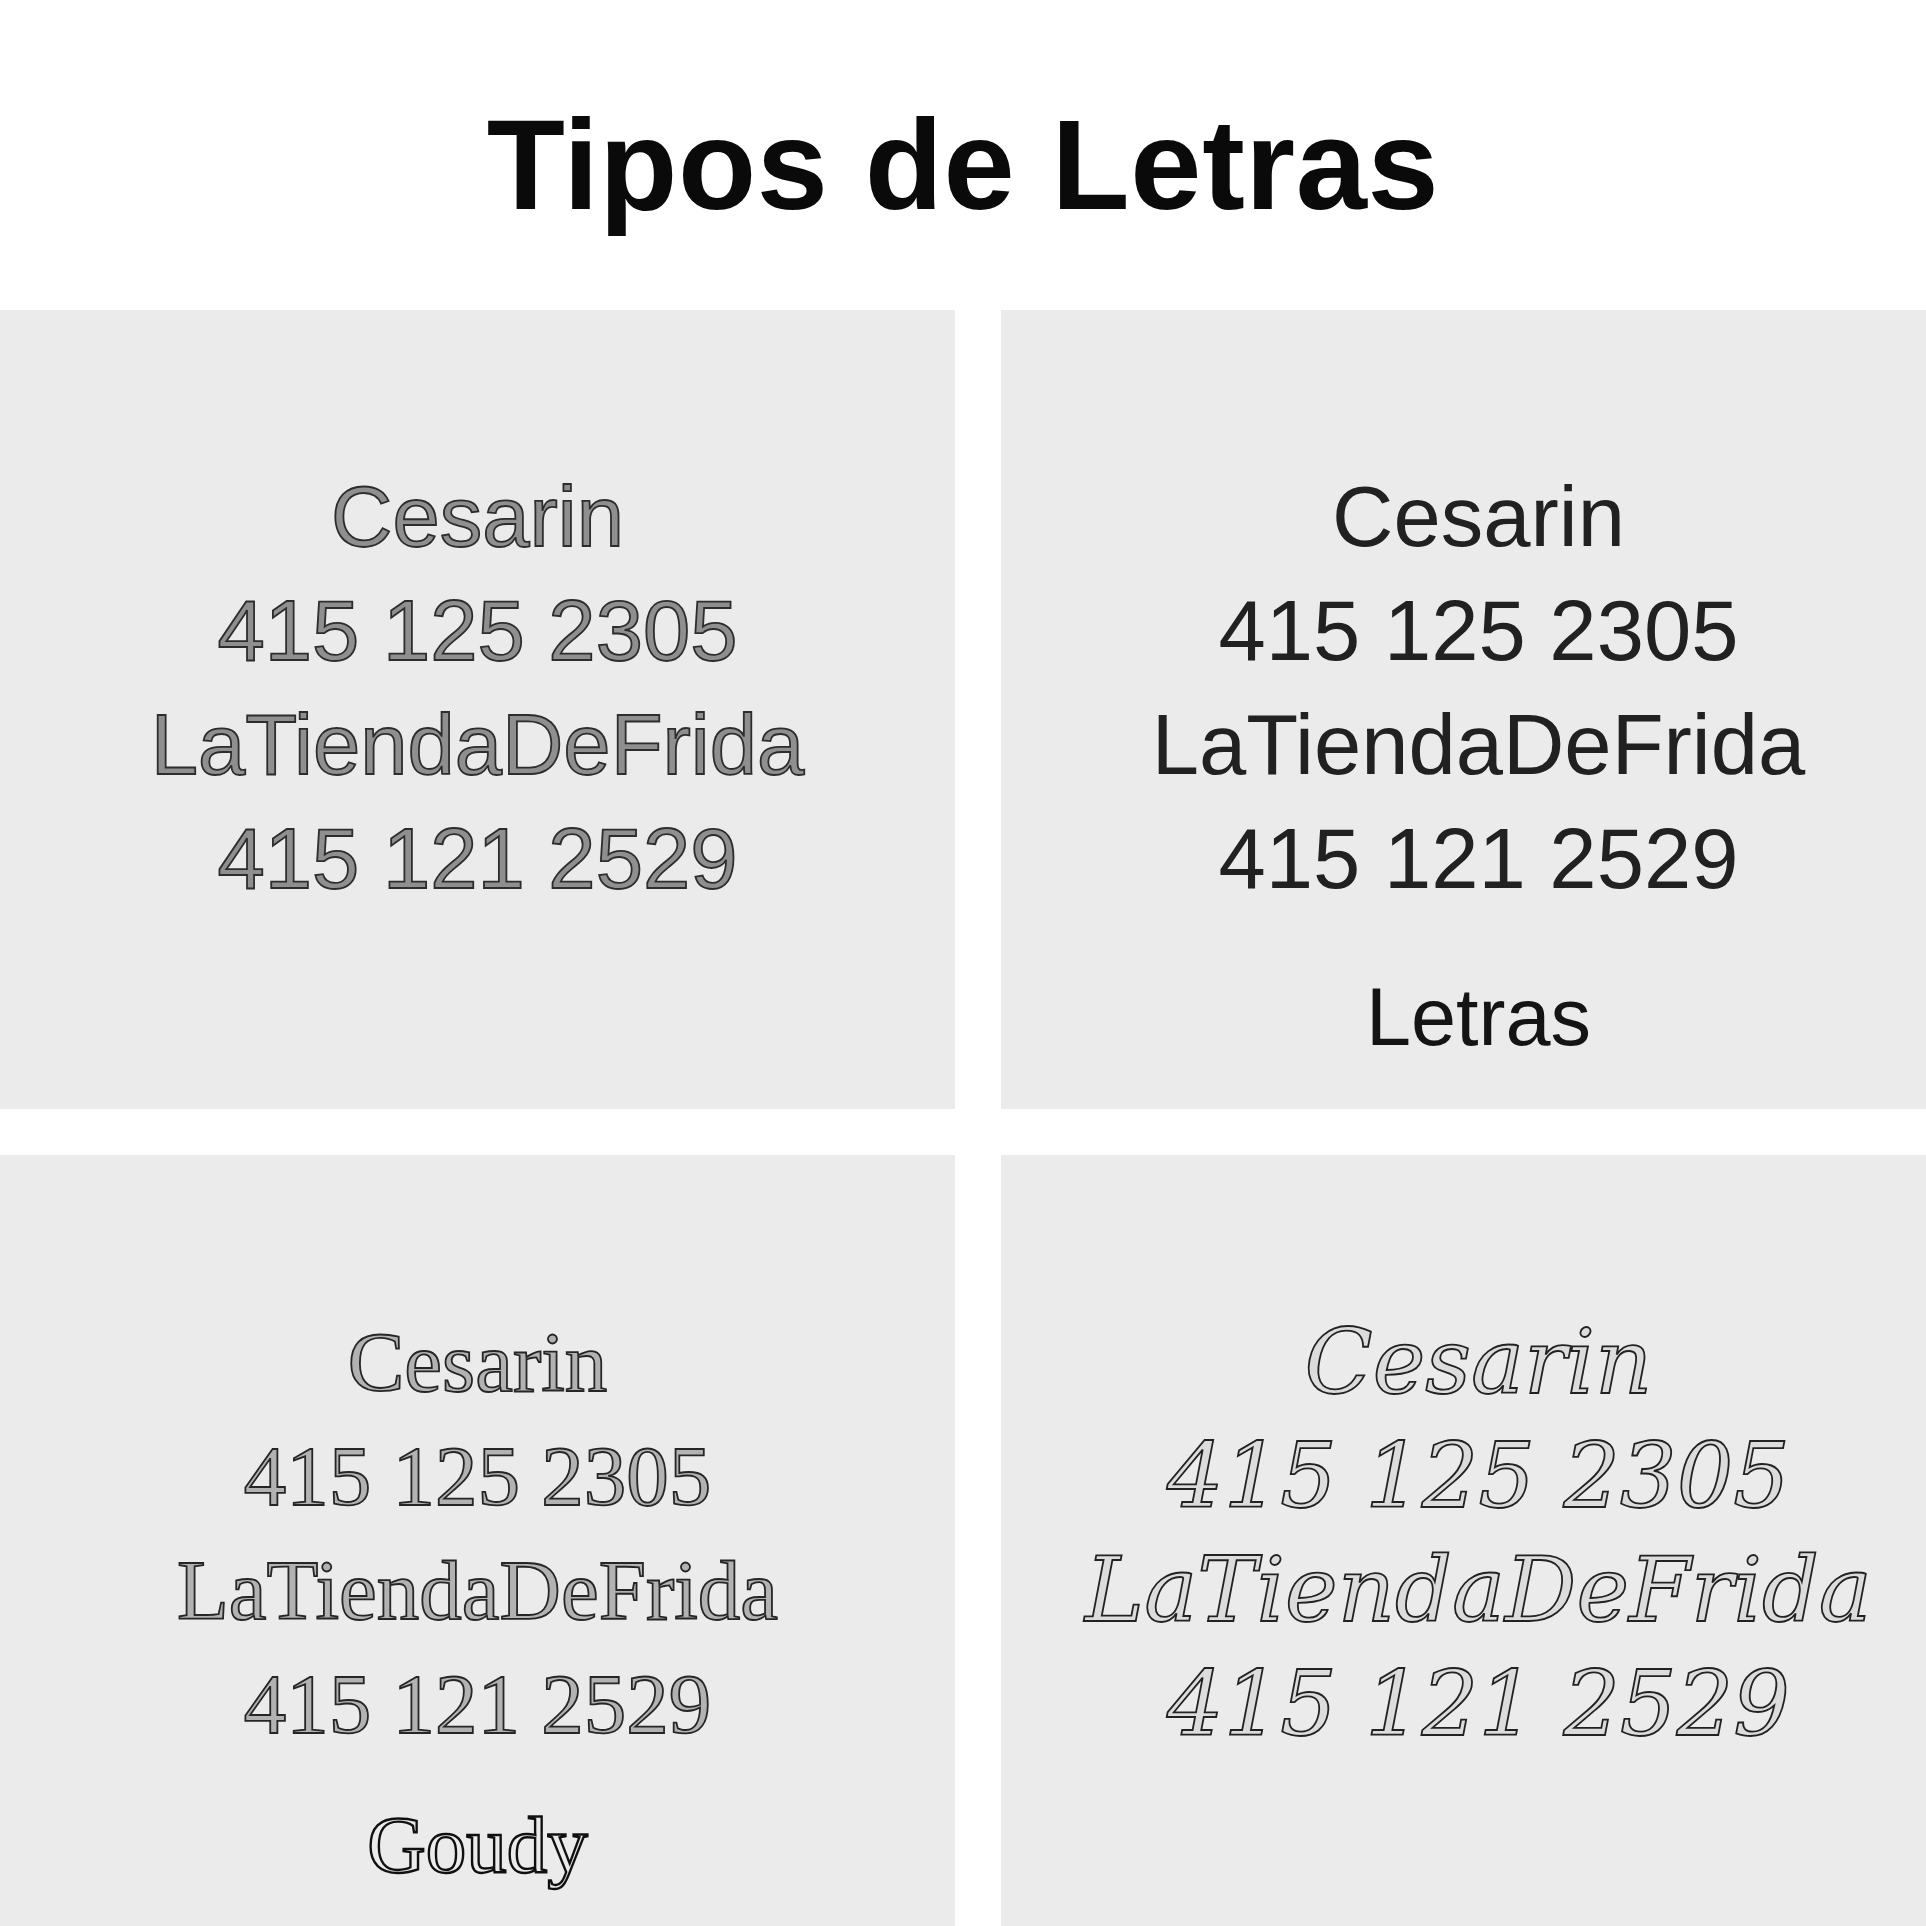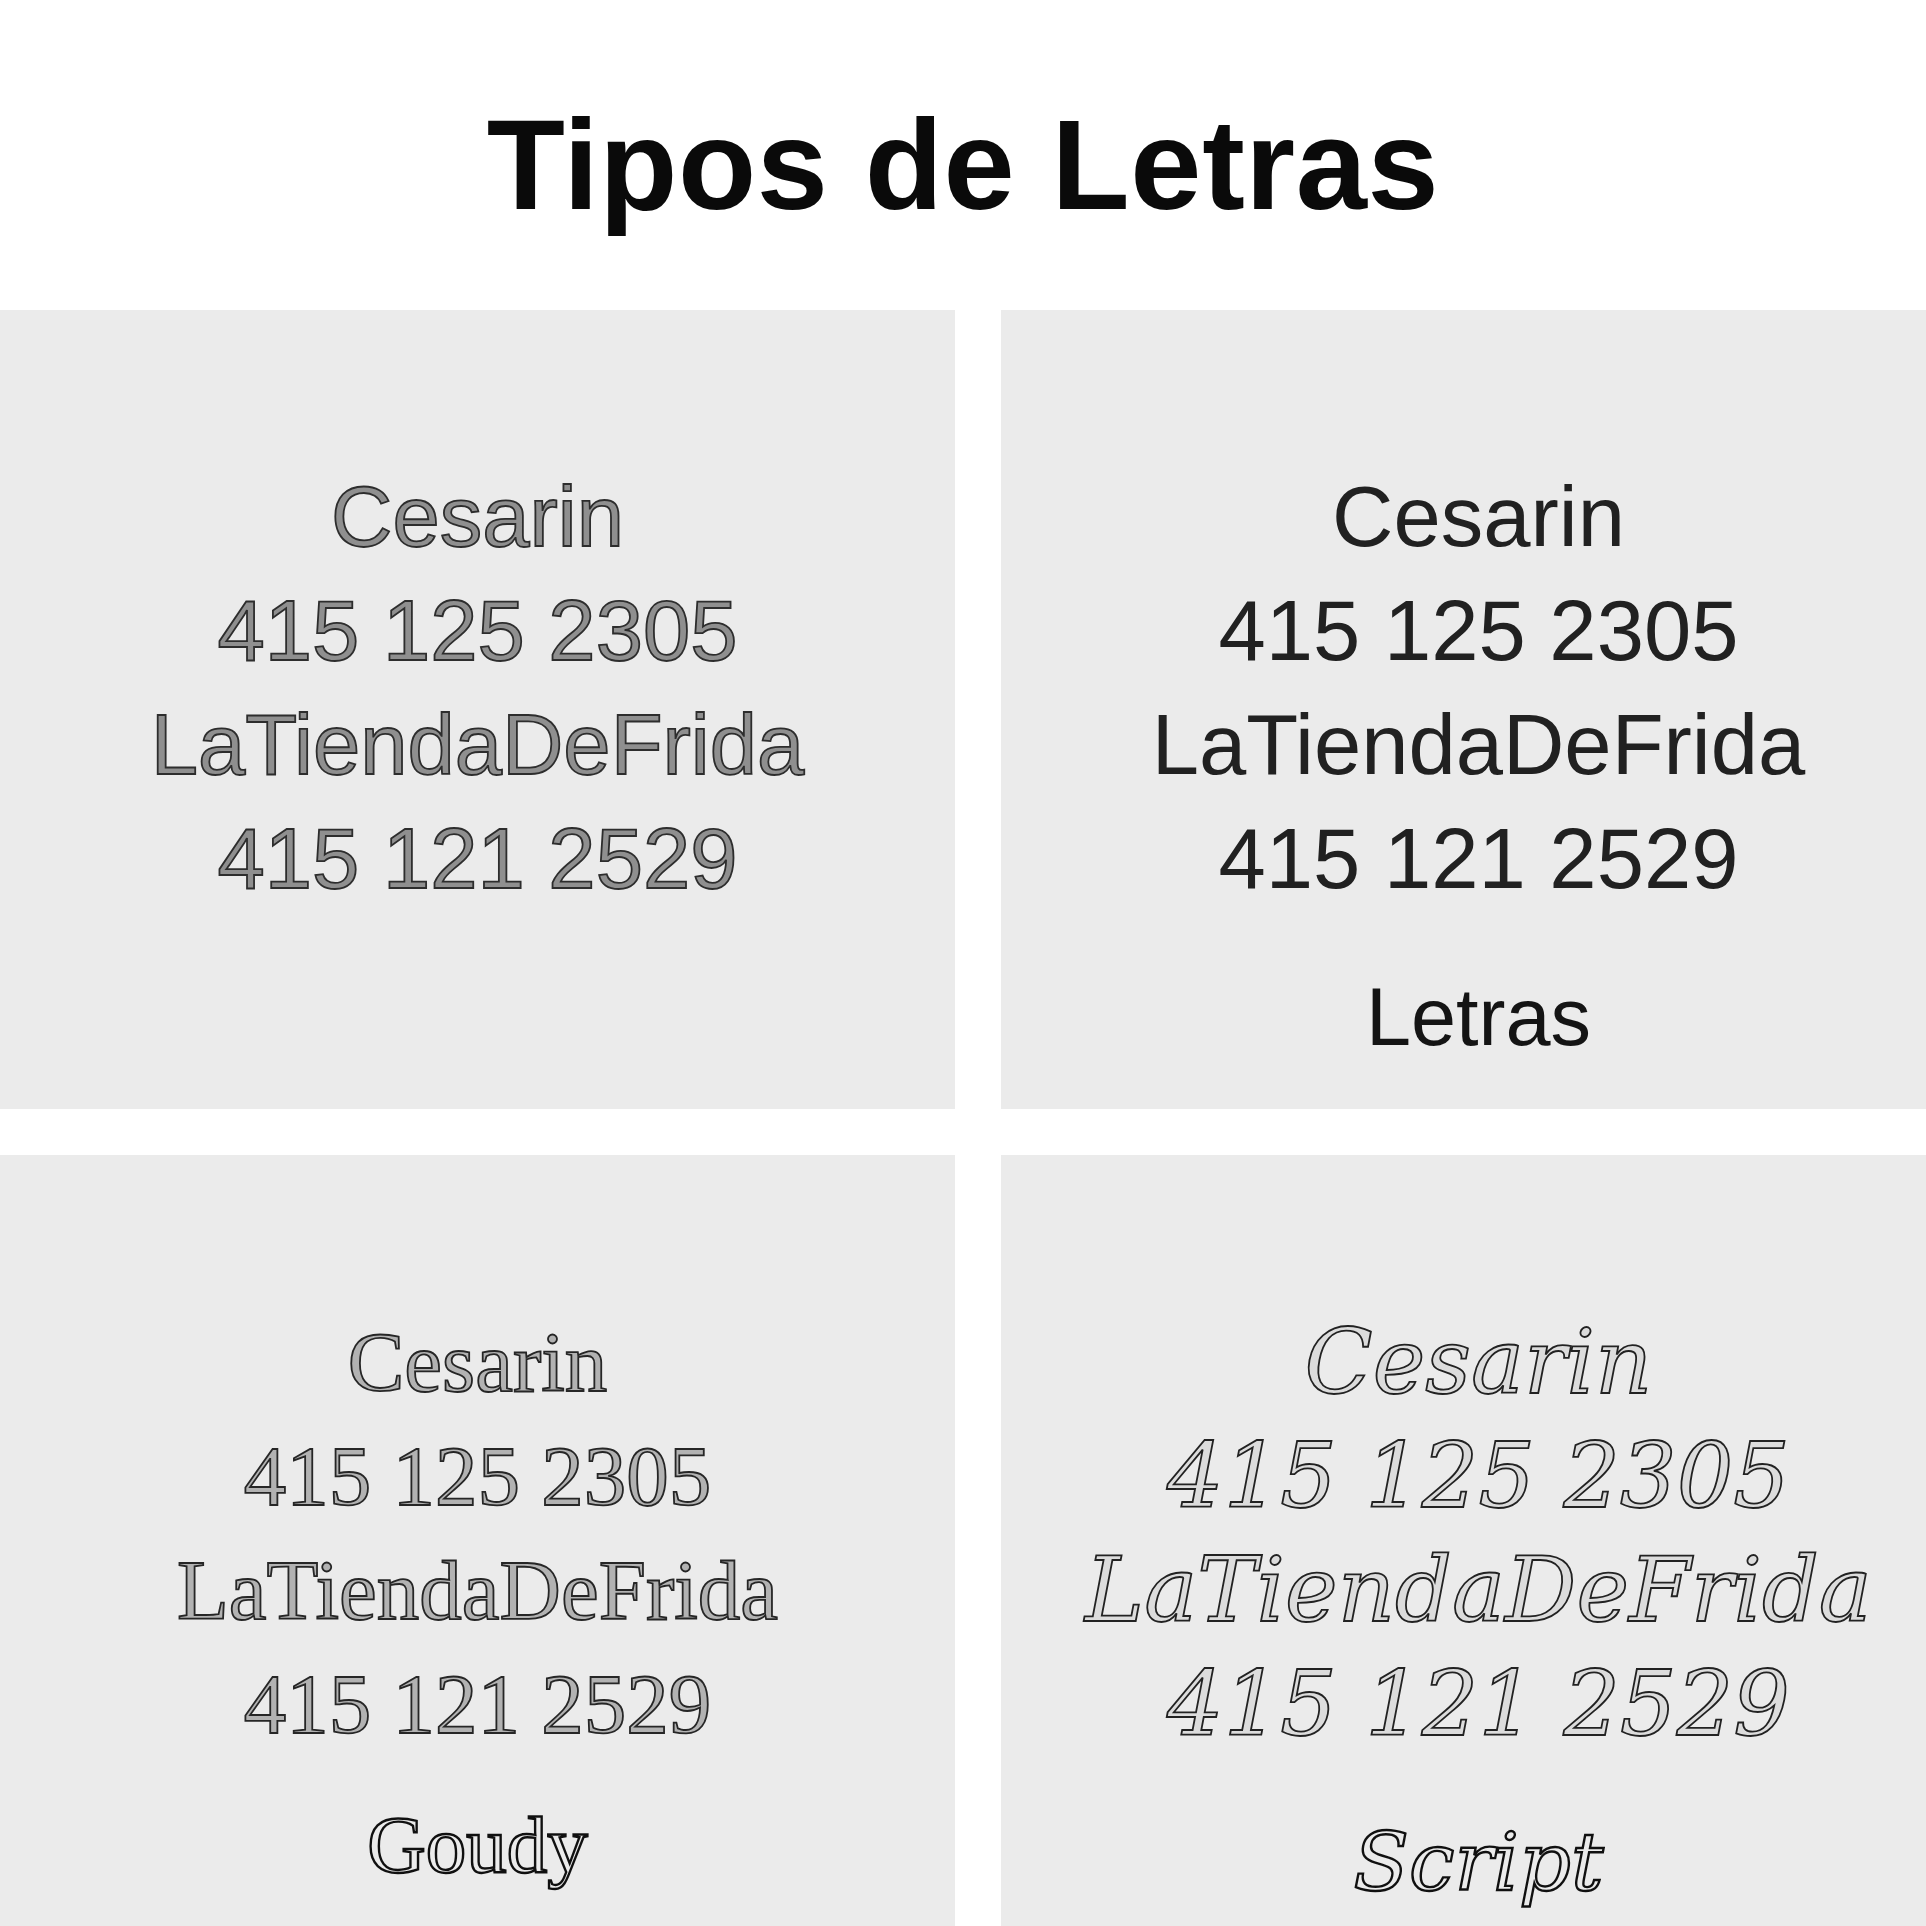--- a/index.html
+++ b/index.html
@@ -142,17 +142,16 @@
     <div class="font-label label-goudy">Goudy</div>
   </section>
 
   <section class="quadrant">
     <div class="sample sample-script">
       <div class="line">Cesarin</div>
       <div class="line">415 125 2305</div>
       <div class="line">LaTiendaDeFrida</div>
       <div class="line">415 121 2529</div>
     </div>
-    <div class="font-label label-script">Script</div>
   </section>
 
 </div>
 
 
 </body></html>

